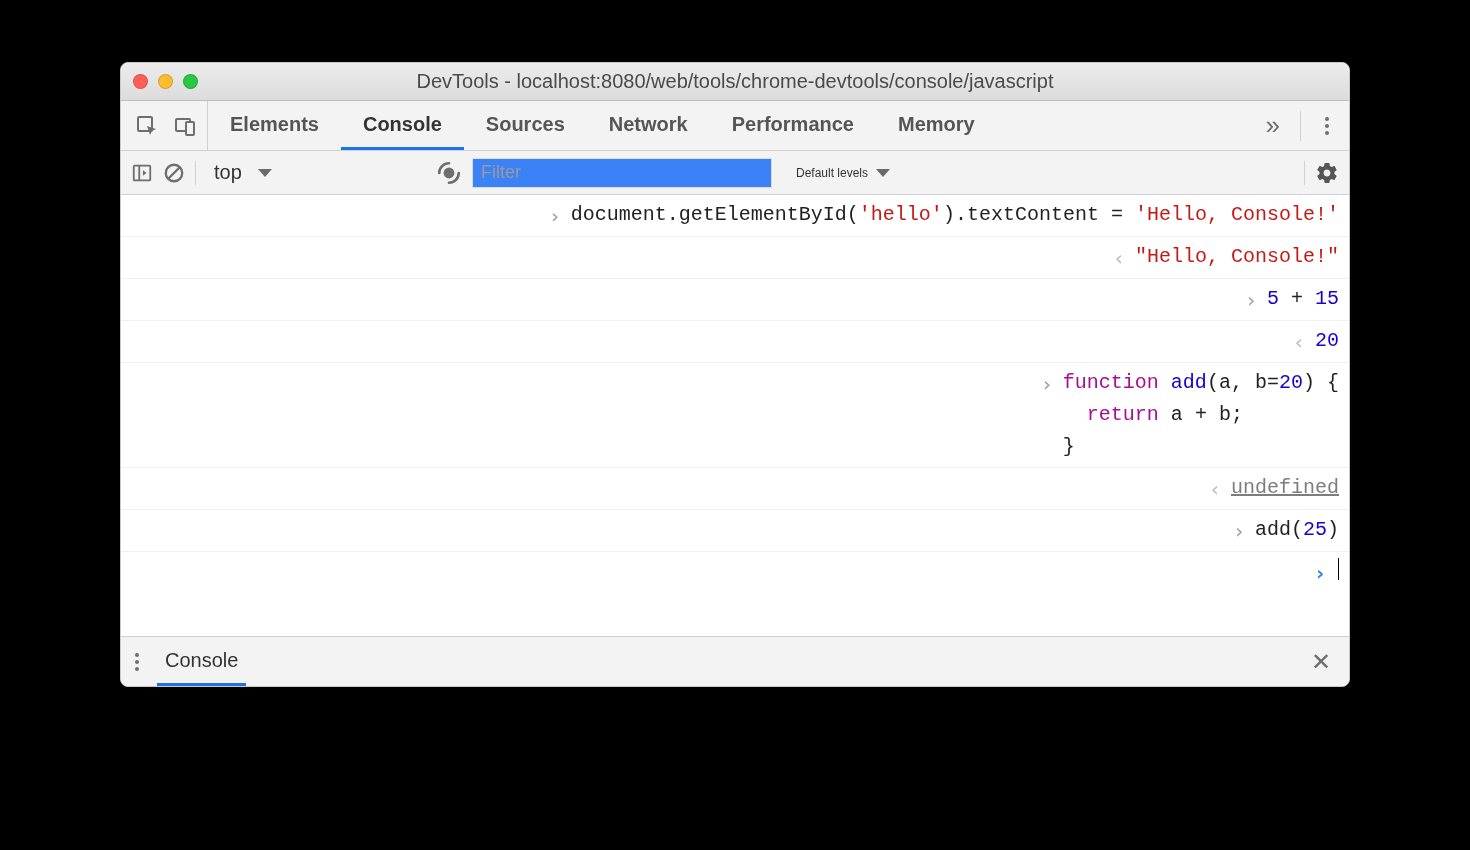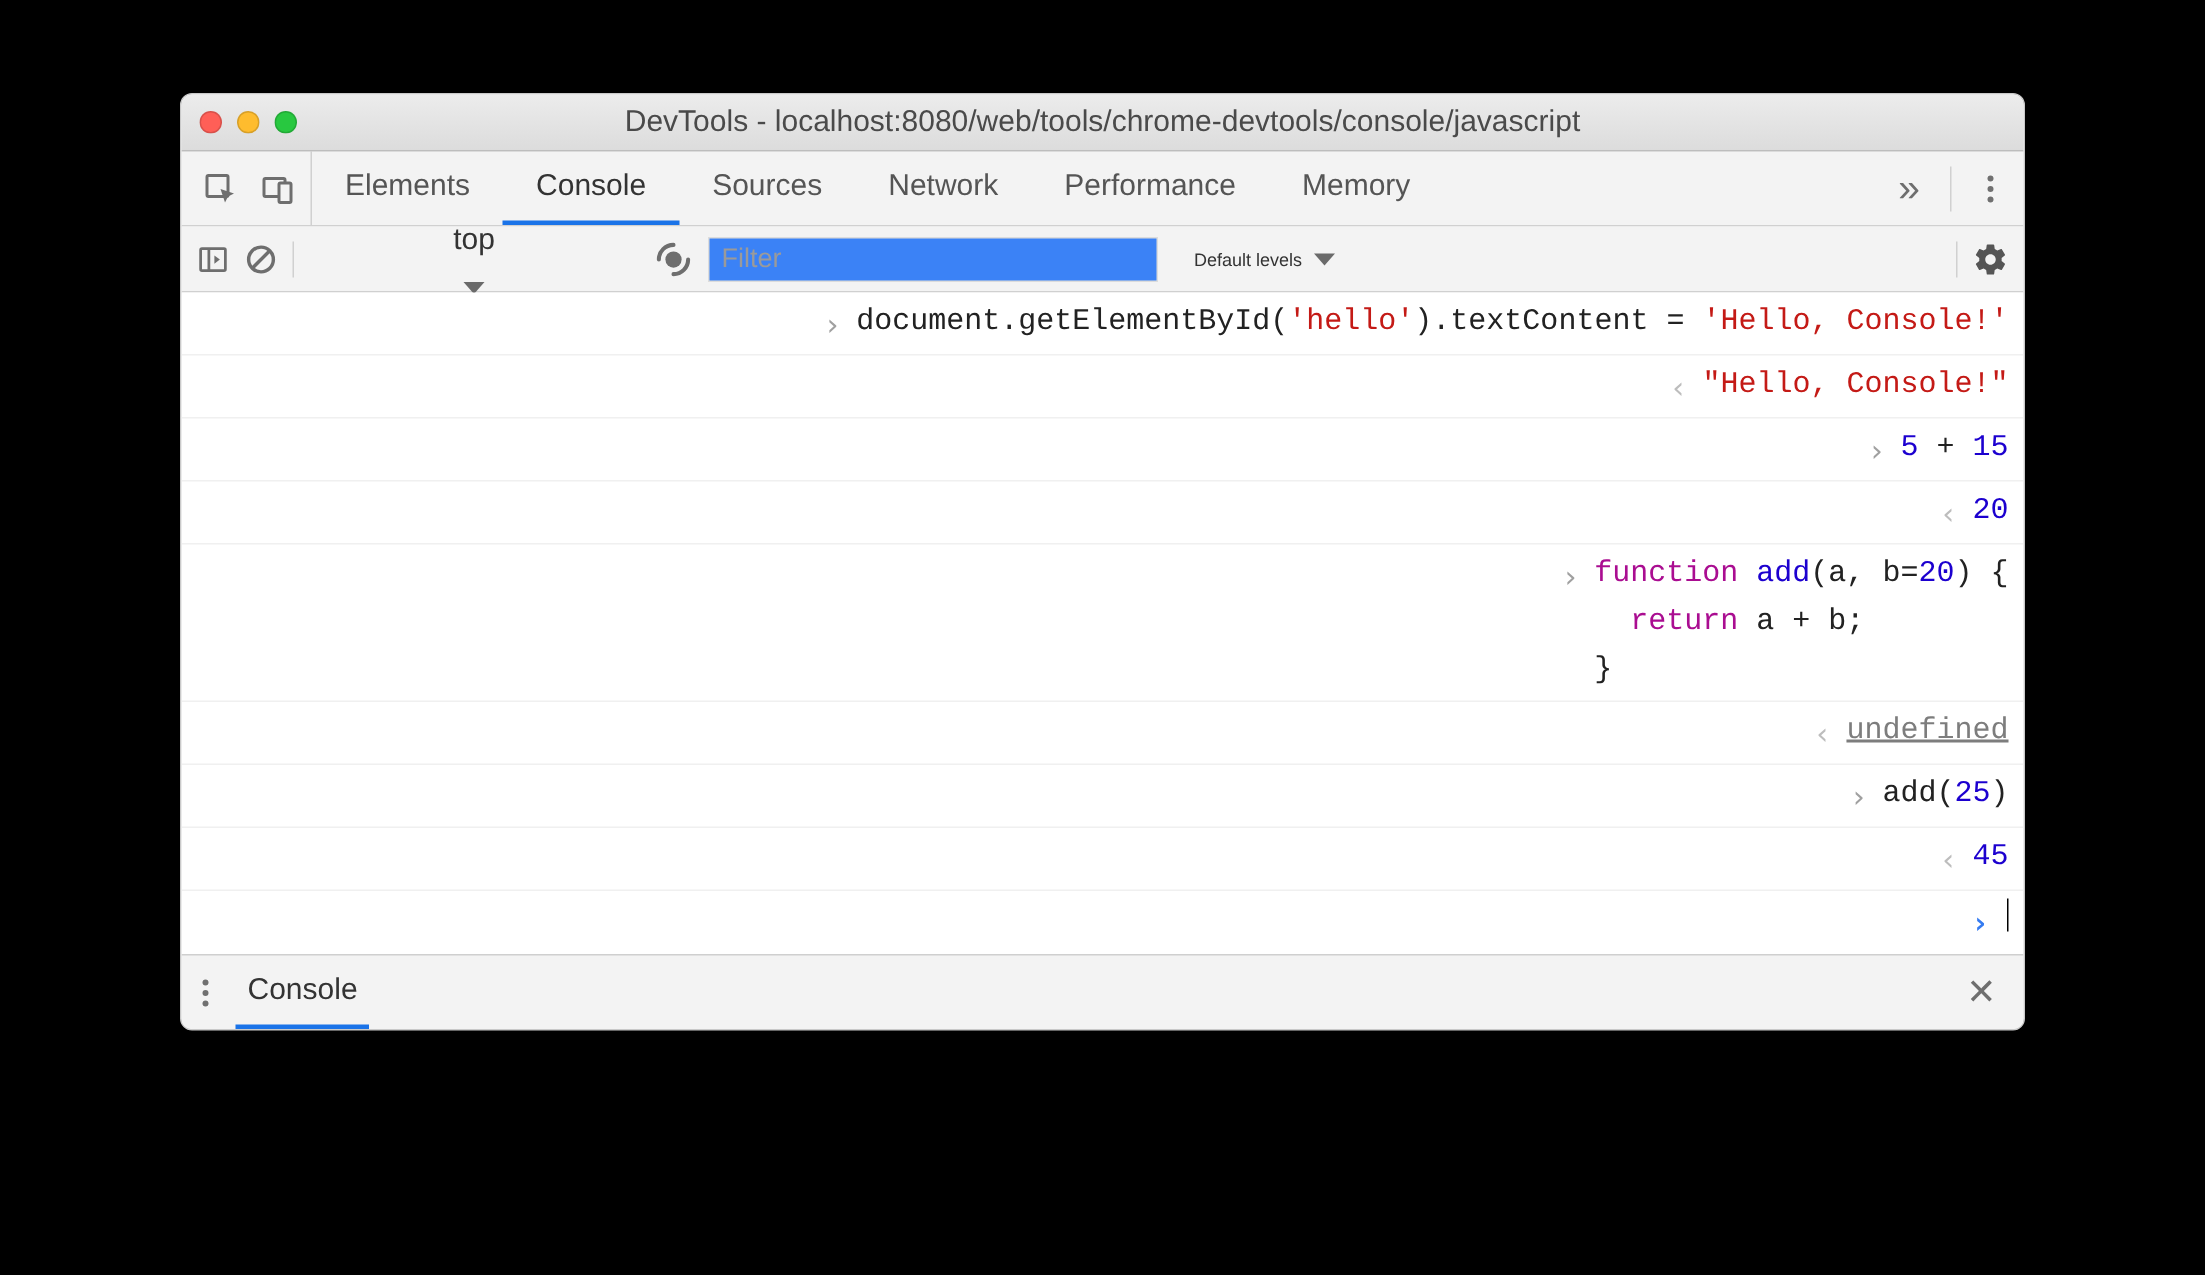--- a/index.html
+++ b/index.html
@@ -57,41 +57,42 @@
     border-right:1px solid #d0d0d0;
   }
   .icon { display:inline-flex; align-items:center; justify-content:center; color:#6e6e6e; }
   .icon svg { display:block; }
   .tabs { display:flex; align-items:stretch; }
   .tab {
     padding: 0 22px;
     display:flex; align-items:center;
     font-size:20px; color:#555; cursor:pointer;
     border-bottom: 3px solid transparent;
+    font-weight: bold;
   }
   .tab.active { color:#333; border-bottom-color:#1a73e8; }
   .tabsbar-right {
     margin-left:auto; display:flex; align-items:center;
     padding:0 16px; gap:20px; color:#6e6e6e; font-size:22px;
   }
   .vsep { width:1px; height:30px; background:#d0d0d0; }
   .kebab { display:flex; flex-direction:column; gap:3px; padding:4px; }
   .kebab span { width:4px; height:4px; background:#707070; border-radius:50%; }
 
   
   .toolbar {
     height:44px; border-bottom:1px solid #d0d0d0;
     display:flex; align-items:center; background:#f3f3f3;
     padding:0 10px; gap:10px;
   }
   .toolbar .vsep { height:24px; }
   .context-select {
     display:flex; align-items:center; gap:16px;
     font-size:20px; color:#333; padding:0 8px;
-    min-width:220px; justify-content:flex-start;flex-direction:column;
+    min-width:220px; justify-content:flex-start;
   }
   .tri-down {
     width:0;height:0;border-left:7px solid transparent;border-right:7px solid transparent;border-top:8px solid #6a6a6a;
   }
   .filter-input {
     flex:0 0 300px;
     background:#3b82f6; border:1px solid #dcdcdc;
     height:30px; font-size:18px; padding:0 8px; color:#333;
   }
   .filter-input::placeholder { color:#9a9a9a; }
@@ -262,24 +263,20 @@
 }</span></div>
       </div>
       <div class="row">
         <div class="gutter out"></div>
         <div class="code"><span class="tok-undef">undefined</span></div>
       </div>
       <div class="row">
         <div class="gutter in"></div>
         <div class="code"><span class="tok-default">add</span><span class="tok-punct">(</span><span class="tok-number">25</span><span class="tok-punct">)</span></div>
       </div>
-      <div class="row">
-        <div class="gutter out"></div>
-        <div class="code"><span class="tok-number">45</span></div>
-      </div>
       <div class="row" style="border-bottom: none;">
         <div class="gutter prompt"></div>
         <div class="code"><span class="cursor"></span></div>
       </div>
     </div>
 
   <div class="drawer">
     <span class="kebab">
         <span></span>
         <span></span>

